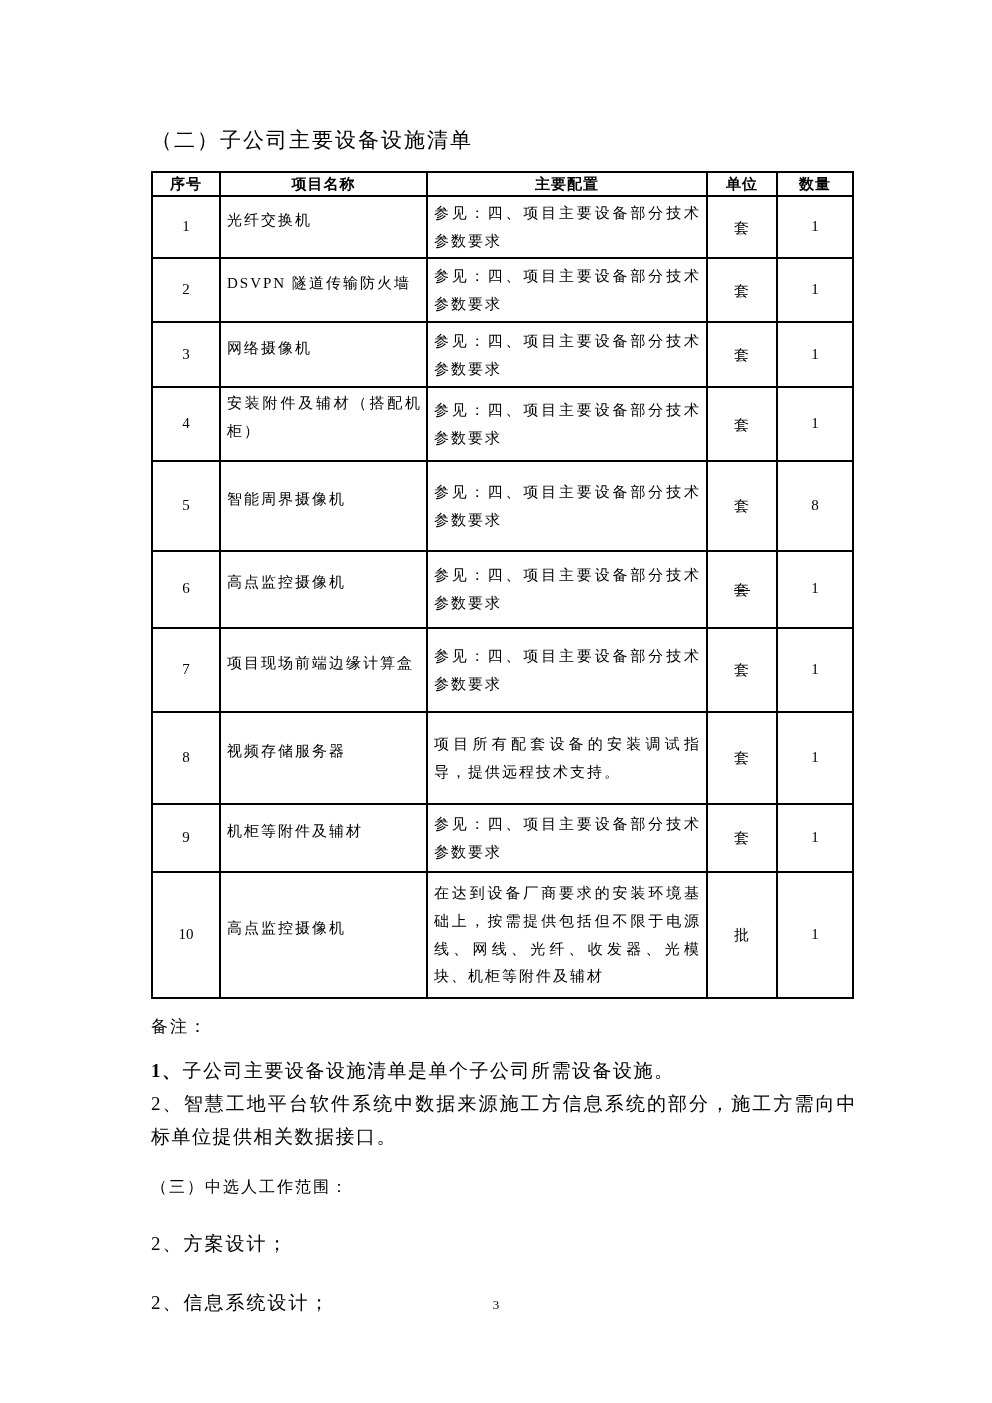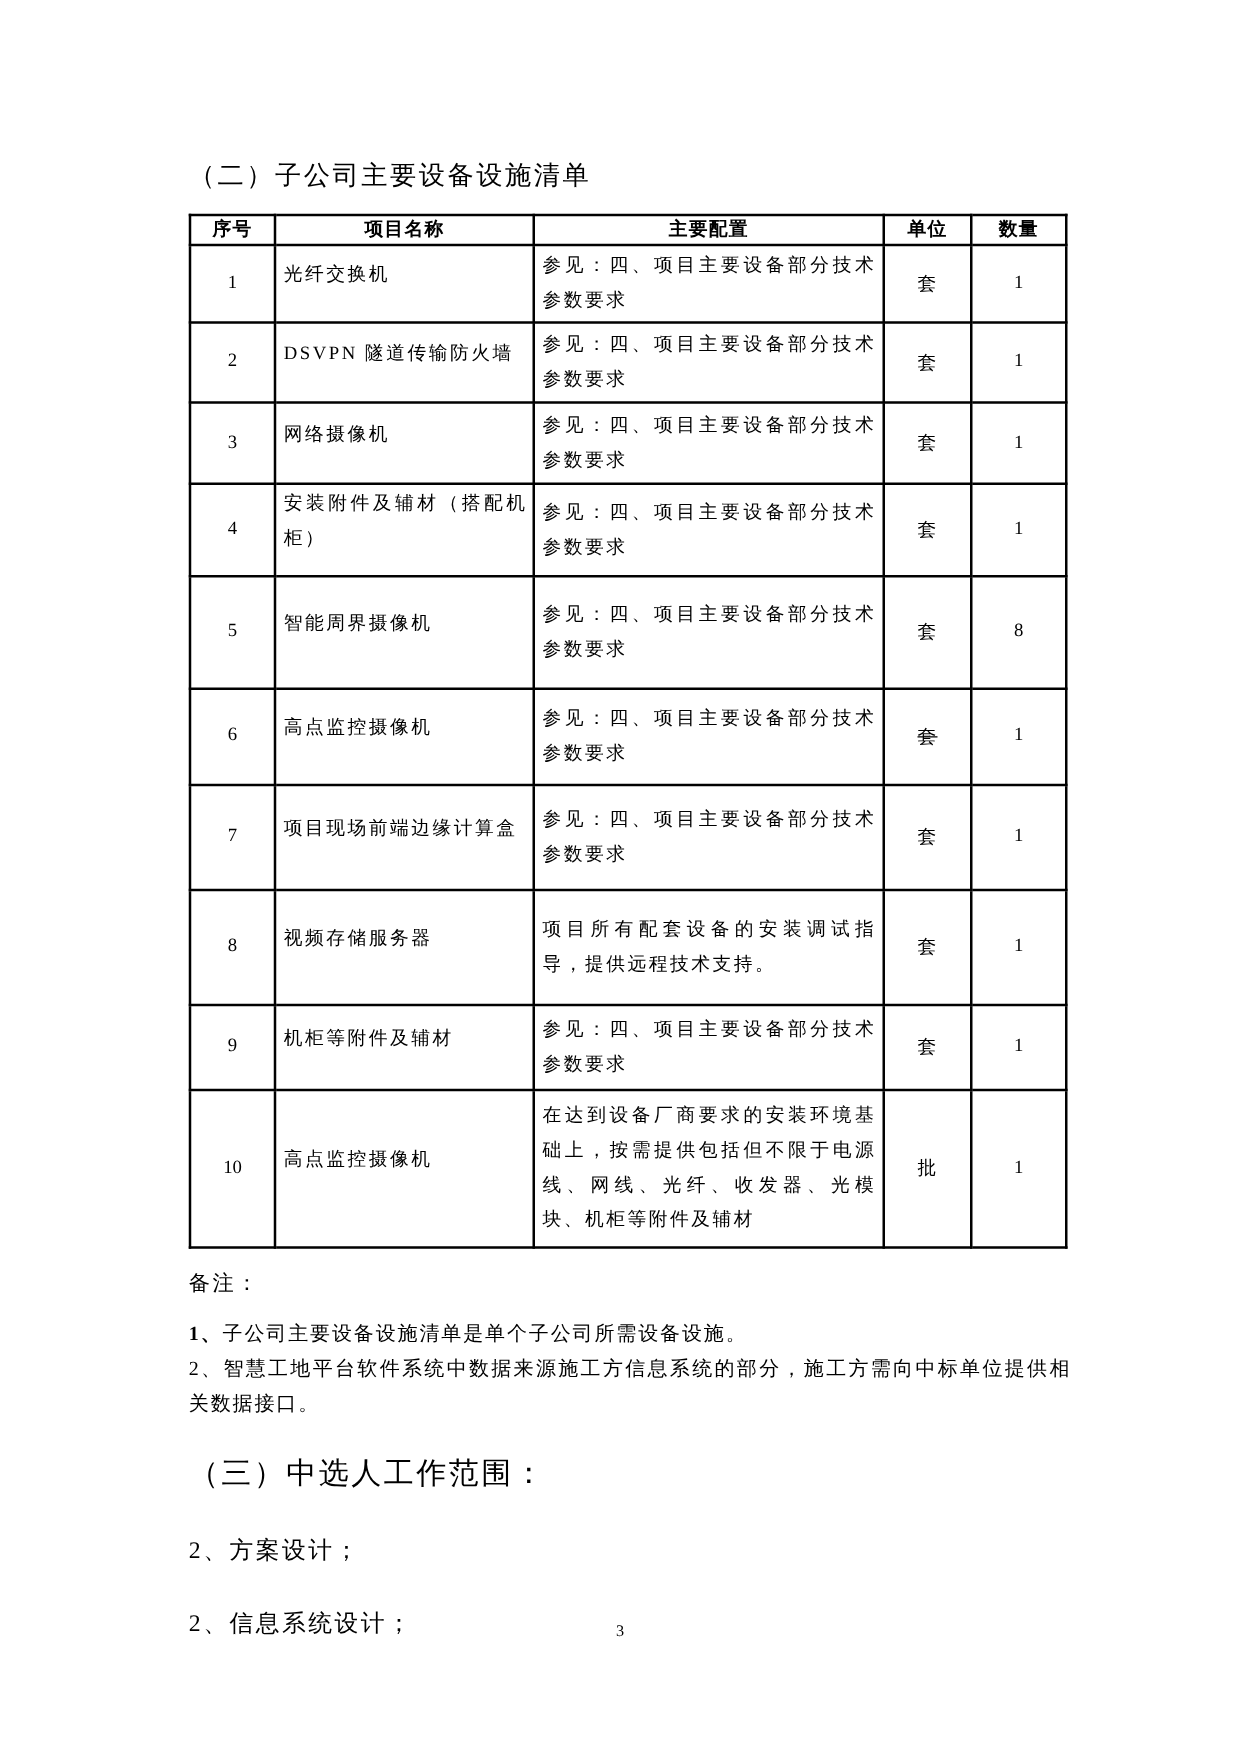--- a/index.html
+++ b/index.html
@@ -82,28 +82,28 @@
   tbody tr:nth-child(8)  { height: 92px; }
   tbody tr:nth-child(9)  { height: 68px; }
   tbody tr:nth-child(10) { height: 126px; }
   .notes { margin-top: 14px; width: 706px; }
   .notes-label {
     font-size: 17px;
     letter-spacing: 2px;
     margin-bottom: 16px;
   }
   .note-line {
-    font-size: 16px;
+    font-size: 19px;
     letter-spacing: 1.5px;
     line-height: 1.75;
     text-align: justify;
   }
   .note-marker-bold { font-weight: bold; }
   .scope-heading {
-    font-size: 24px;
+    font-size: 16px;
     font-weight: normal;
     letter-spacing: 2px;
     margin-top: 24px;
   }
   .scope-item {
     font-size: 19px;
     letter-spacing: 2px;
     margin-top: 33px;
   }
   .page-number {

